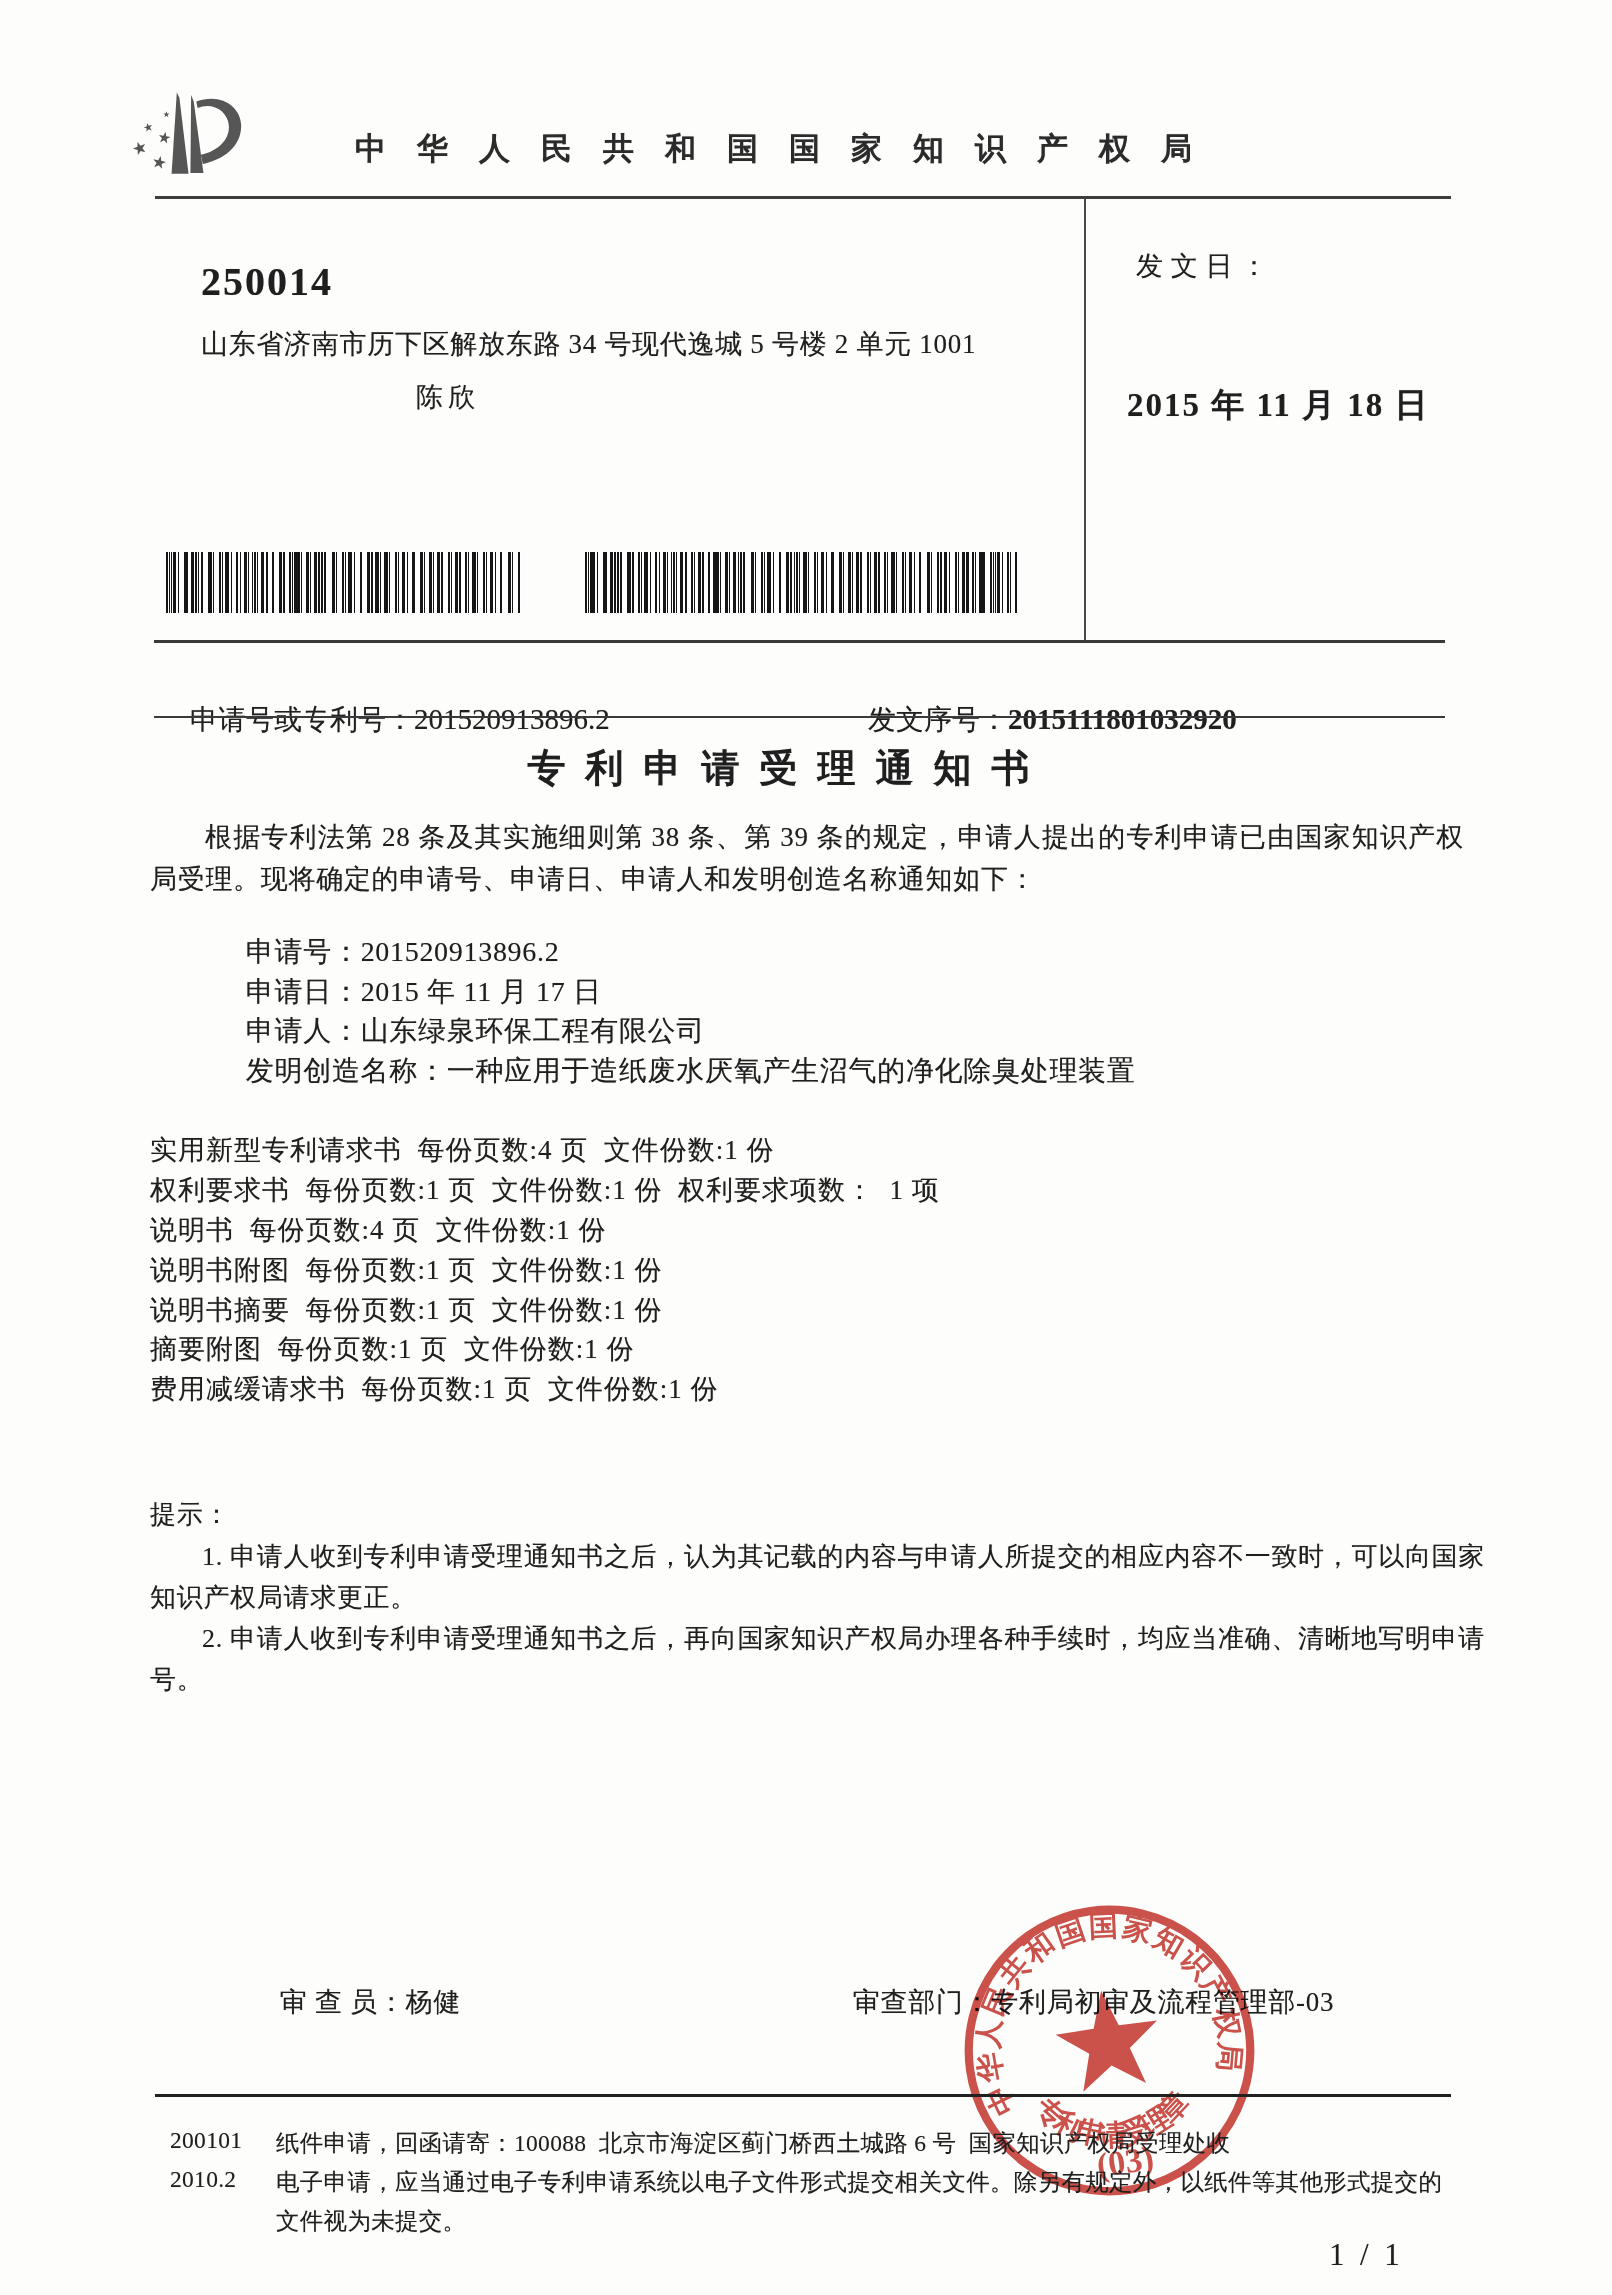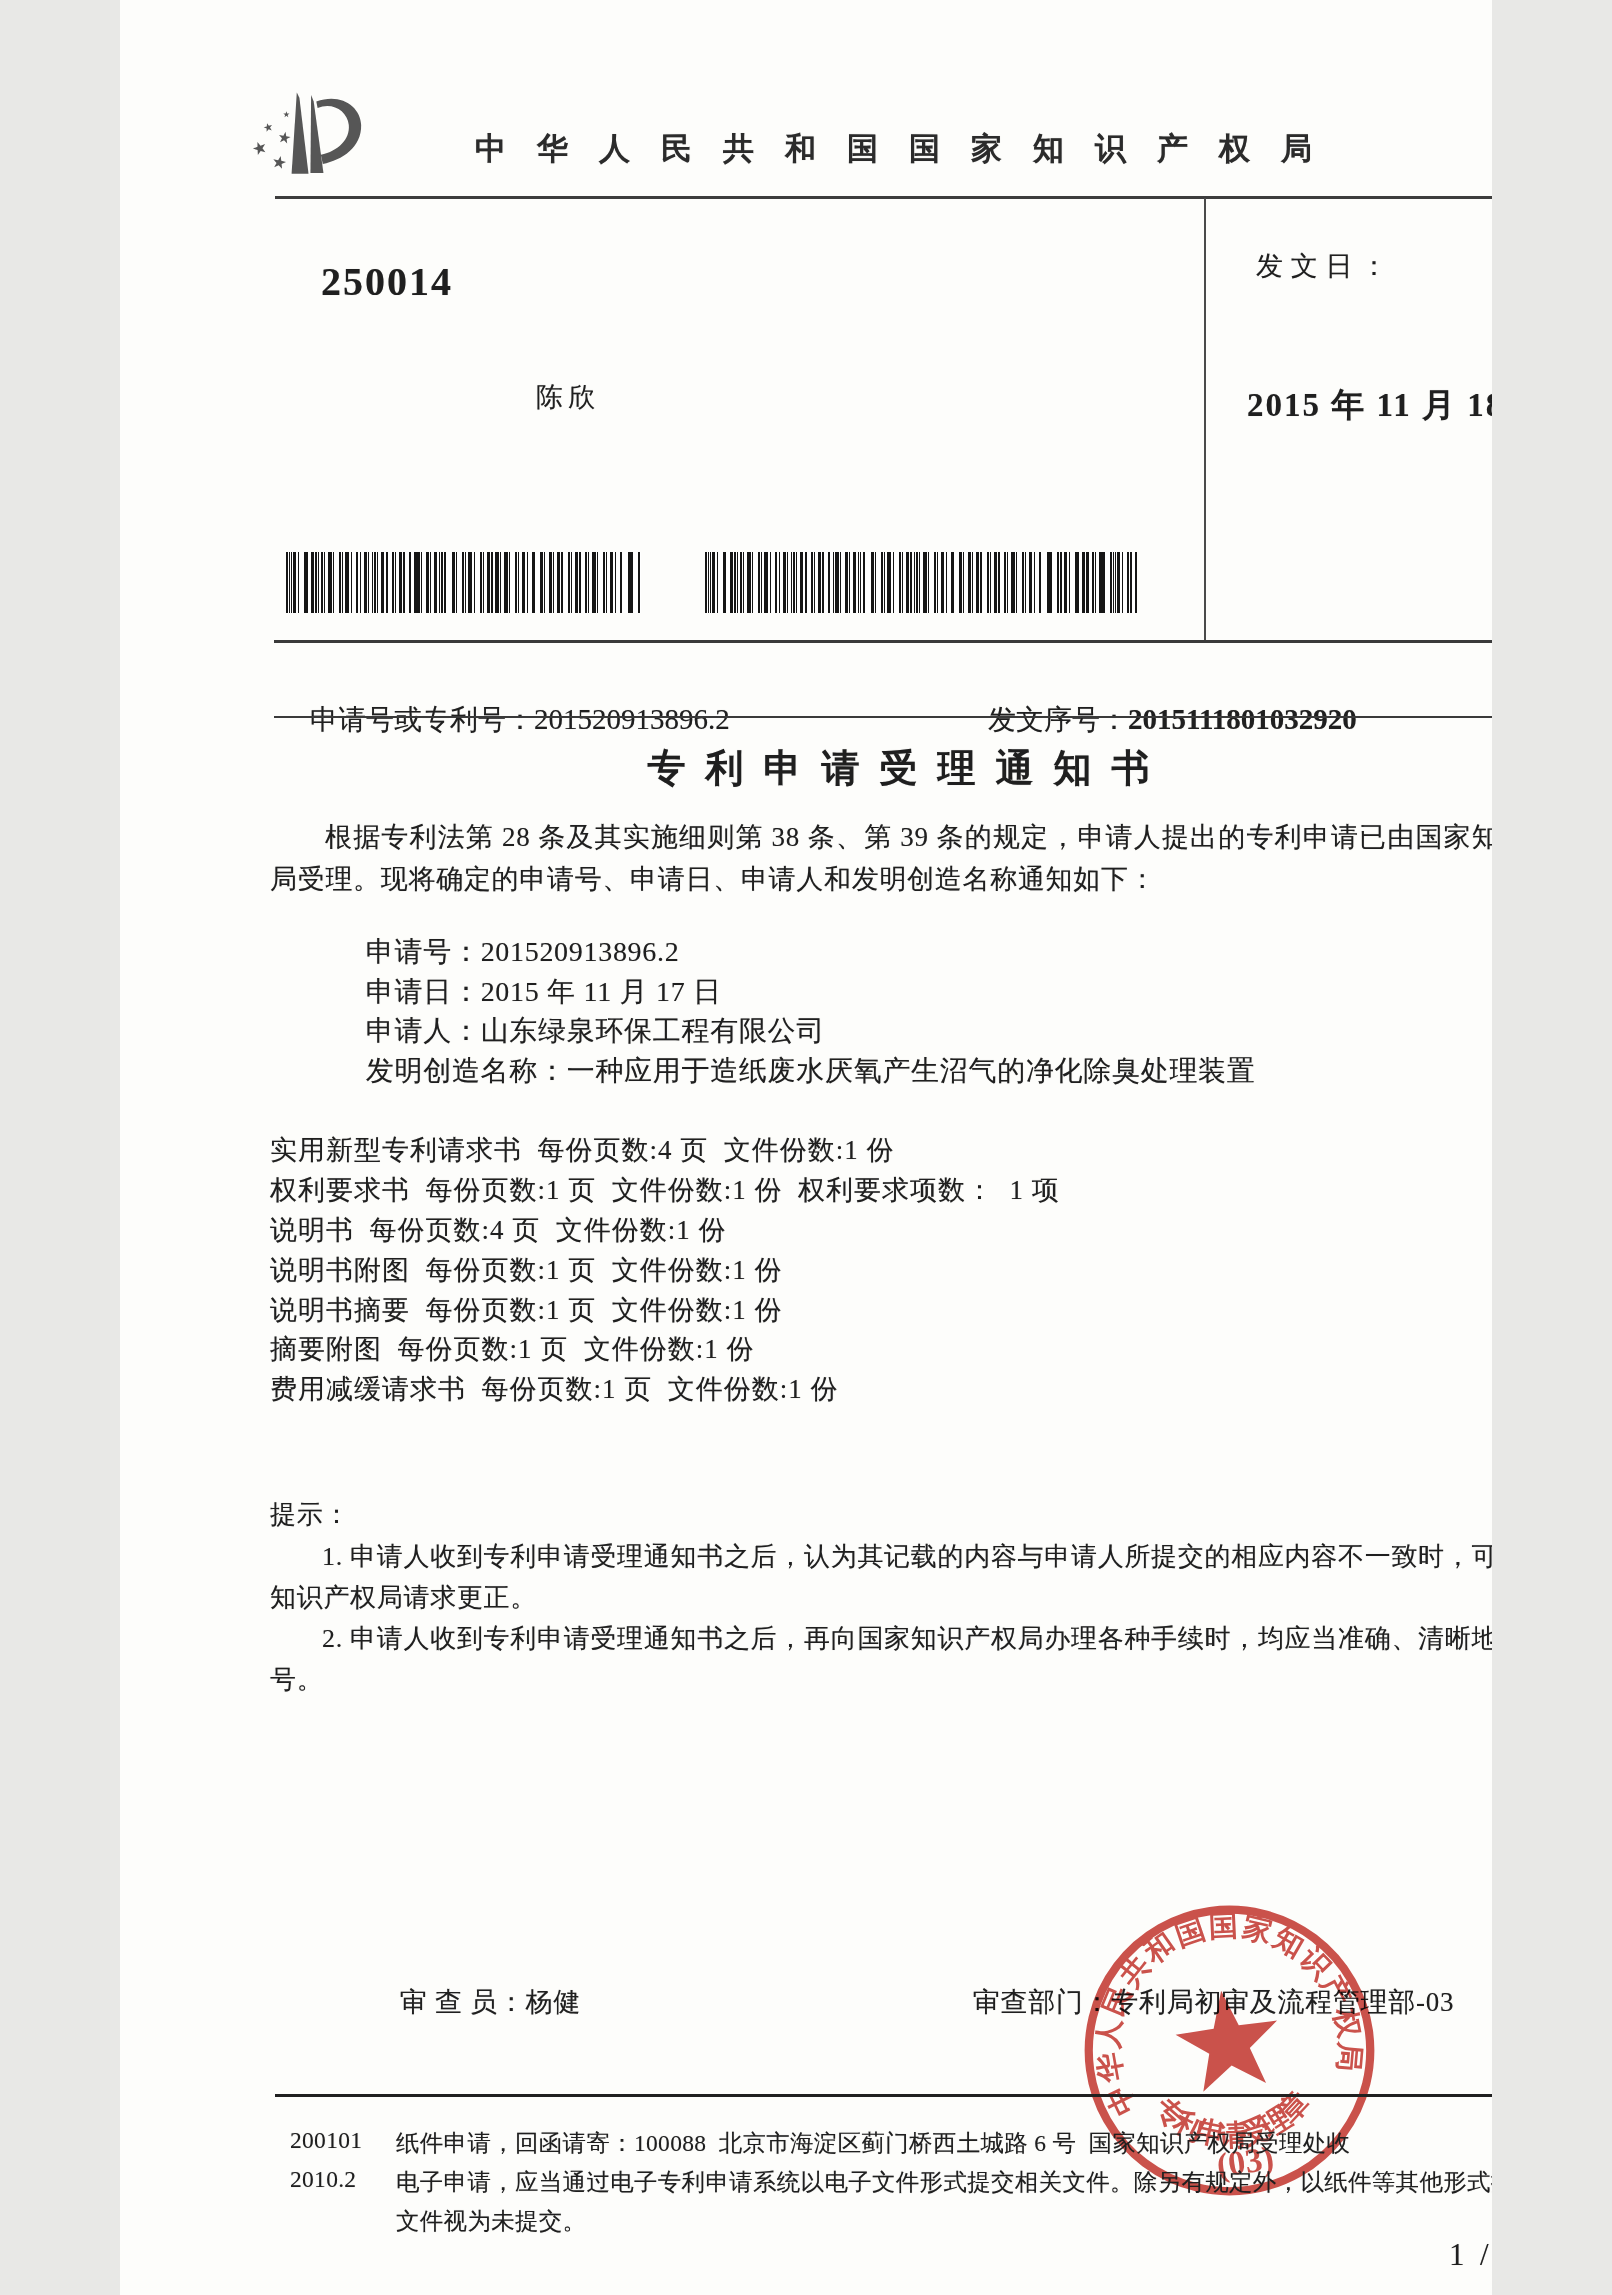--- a/index.html
+++ b/index.html
@@ -1,17 +1,17 @@
 <!DOCTYPE html>
 <html style="font-size:10.4px"><head>
 <meta charset="utf-8">
 <style>
   html,body{margin:0;padding:0;background:#e8e8e6;}
   .page{
-    position:relative;width:1372px;height:2295px;margin:0 auto;
+    position:relative;width:1612px;height:2295px;margin:0 auto;
     background:#fdfdfb;overflow:hidden;
     font-family:"Liberation Serif","DejaVu Serif",serif;
     color:#1f1f1f;
   }
   .abs{position:absolute;white-space:pre;}
   .wrap{white-space:normal;}
   .ink{text-shadow:0 0 0.7px rgba(45,45,45,.45);}
   .rule{position:absolute;background:#3a3a3a;}
   .agency{font-size:31px;font-weight:600;letter-spacing:31px;color:#2b2b2b;}
   .postal{font-size:40px;font-weight:700;letter-spacing:2px;}
@@ -58,20 +58,21 @@
       <use href="#lstar" transform="translate(45,110) scale(1.05) rotate(12)"></use>
     </g>
   </svg>
 
   <div class="abs agency ink" style="left:355px;top:128px">中华人民共和国国家知识产权局</div>
 
   <div class="rule" style="left:155px;top:196px;width:1296px;height:3.3px;background:#3d3d3d"></div>
   <div class="rule" style="left:1084px;top:198px;width:2px;height:444px;background:#4a4a4a"></div>
 
   <div class="abs postal ink" style="left:201px;top:258px">250014</div>
+  <div class="abs addr ink" style="left:201px;top:326px">山东省济南市历下区解放东路 34 号现代逸城 5 号楼 2 单元 1001</div>
   <div class="abs addr ink" style="left:416px;top:379px;letter-spacing:5.2px">陈欣</div>
 
   <div class="abs dispatch-label ink" style="left:1136px;top:248px">发文日：</div>
   <div class="abs dispatch-date ink" style="left:1127px;top:383px">2015 年 11 月 18 日</div>
 
   <div class="barcode" style="left:166px;top:552px;width:355px;height:61px"></div>
   <div class="barcode" style="left:585px;top:552px;width:432px;height:61px"></div>
 
   <div class="rule" style="left:154px;top:640px;width:1291px;height:2.6px"></div>
 

